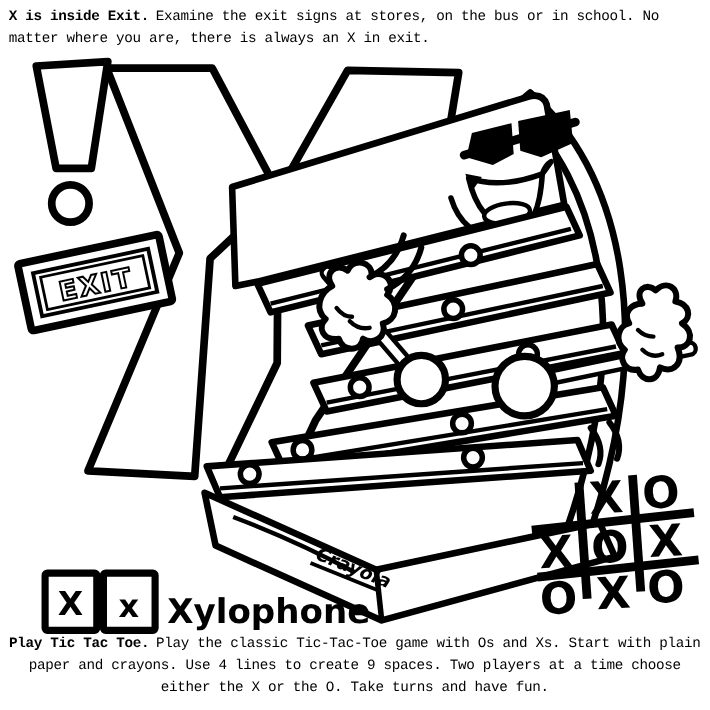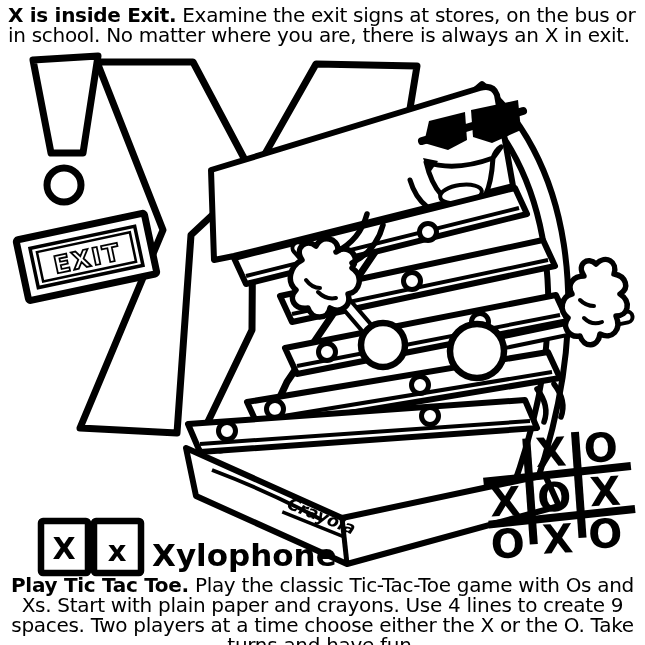--- a/index.html
+++ b/index.html
@@ -1,18 +1,18 @@
 <!DOCTYPE html>
 <html><head>
 <meta charset="utf-8">
 <style>
   html,body{margin:0;padding:0;background:#fff;}
   body{width:645px;height:645px;position:relative;overflow:hidden;
        font-family:"DejaVu Sans","Liberation Sans",sans-serif;color:#000;}
-  .instr{position:absolute;font-size:20px;line-height:20px;letter-spacing:-0.3px;color:#000;}
+  .instr{position:absolute;font-size:13px;line-height:20px;letter-spacing:-0.3px;color:#000;font-family:Liberation Mono, monospace;}
   .instr .lead{font-weight:bold;margin-right:6px;}
   #top-instruction{top:5px;left:8px;width:632px;text-align:left;}
   #bottom-instruction{top:575px;left:0;width:645px;padding:0 3px;box-sizing:border-box;text-align:center;}
   svg{position:absolute;top:0;left:0;}
   svg text{font-family:"DejaVu Sans","Liberation Sans",sans-serif;}
   .ink{stroke:#000;fill:#fff;}
   .line{stroke:#000;fill:none;}
   .solid{fill:#000;stroke:none;}
 </style>
 </head>

